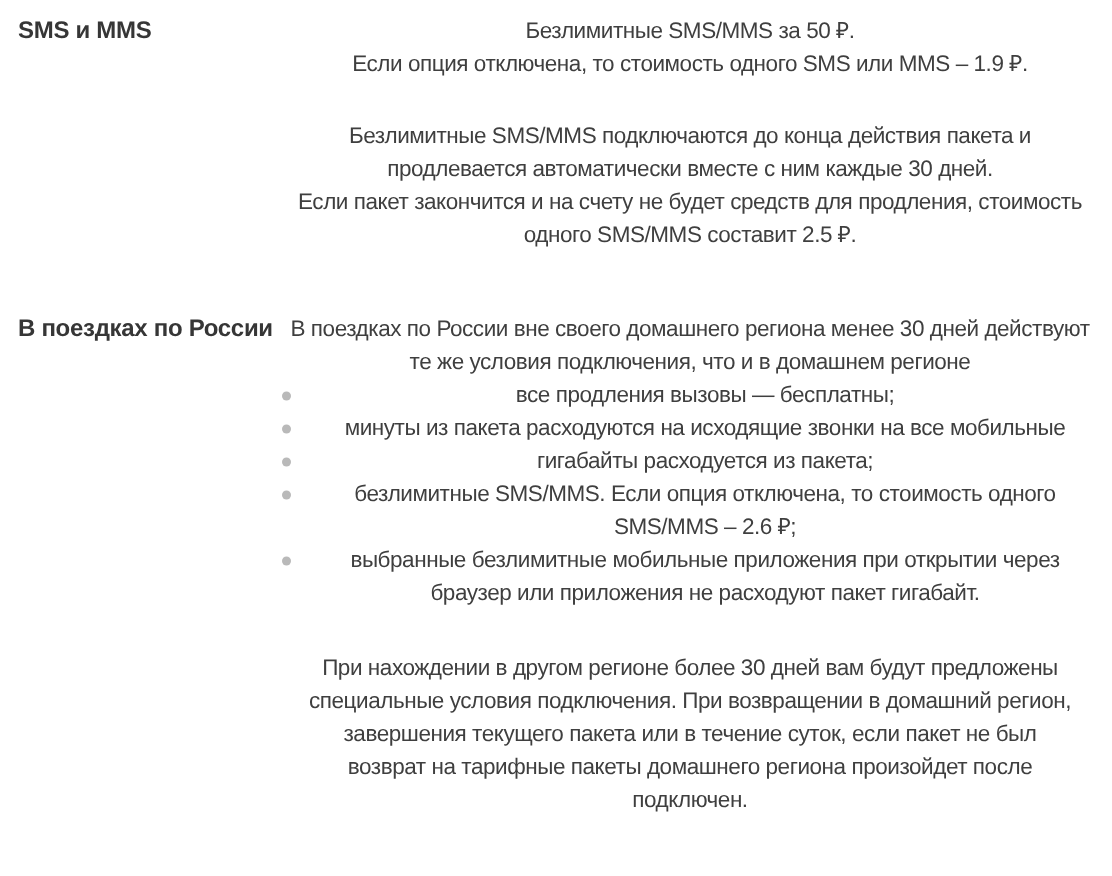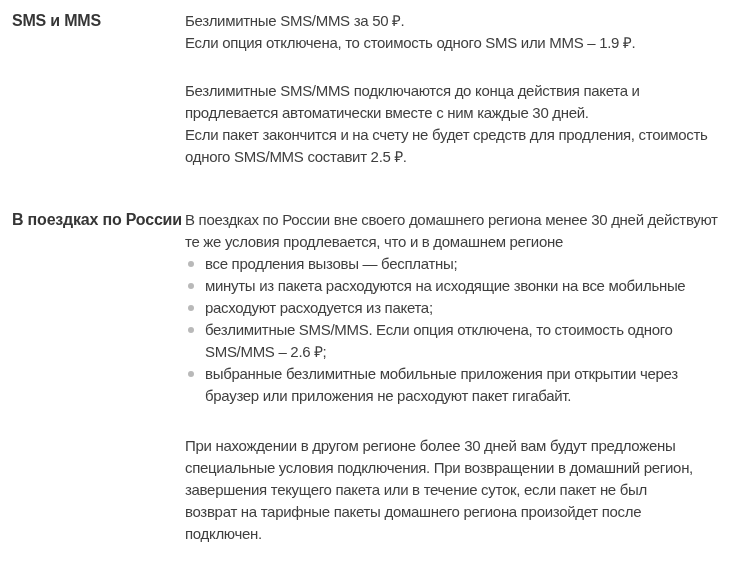--- a/index.html
+++ b/index.html
@@ -34,20 +34,21 @@
     letter-spacing: -0.2px;
     color: var(--label-color, #363636);
   }
   .col-content {
     flex: 0 0 550px;
     width: 550px;
     font-size: 15px;
     line-height: 22px;
     letter-spacing: -0.3px;
     color: var(--text-color, #3f3f3f);
+    text-align: center;
   }
   .para + .para {
     margin-top: 26px;
   }
   .closing {
     margin-top: 28px;
   }
   ul.bullet-list {
     list-style: none;
     margin: 0;
@@ -89,35 +90,35 @@
         <span class="text-line">одного SMS/MMS составит 2.5 ₽.</span>
       </div>
     </div>
   </div>
 
   <div class="section">
     <div class="col-label">В поездках по России</div>
     <div class="col-content">
       <div class="para">
         <span class="text-line">В поездках по России вне своего домашнего региона менее 30 дней действуют</span>
-        <span class="text-line">те же условия продлевается, что и в домашнем регионе</span>
+        <span class="text-line">те же условия подключения, что и в домашнем регионе</span>
       </div>
 
       <ul class="bullet-list">
         <li class="bullet-item">
           <span class="bullet-dot"></span>
           <span class="text-line">все продления вызовы — бесплатны;</span>
         </li>
         <li class="bullet-item">
           <span class="bullet-dot"></span>
           <span class="text-line">минуты из пакета расходуются на исходящие звонки на все мобильные</span>
         </li>
         <li class="bullet-item">
           <span class="bullet-dot"></span>
-          <span class="text-line">расходуют расходуется из пакета;</span>
+          <span class="text-line">гигабайты расходуется из пакета;</span>
         </li>
         <li class="bullet-item">
           <span class="bullet-dot"></span>
           <span class="text-line">безлимитные SMS/MMS. Если опция отключена, то стоимость одного</span>
           <span class="text-line">SMS/MMS – 2.6 ₽;</span>
         </li>
         <li class="bullet-item">
           <span class="bullet-dot"></span>
           <span class="text-line">выбранные безлимитные мобильные приложения при открытии через</span>
           <span class="text-line">браузер или приложения не расходуют пакет гигабайт.</span>

